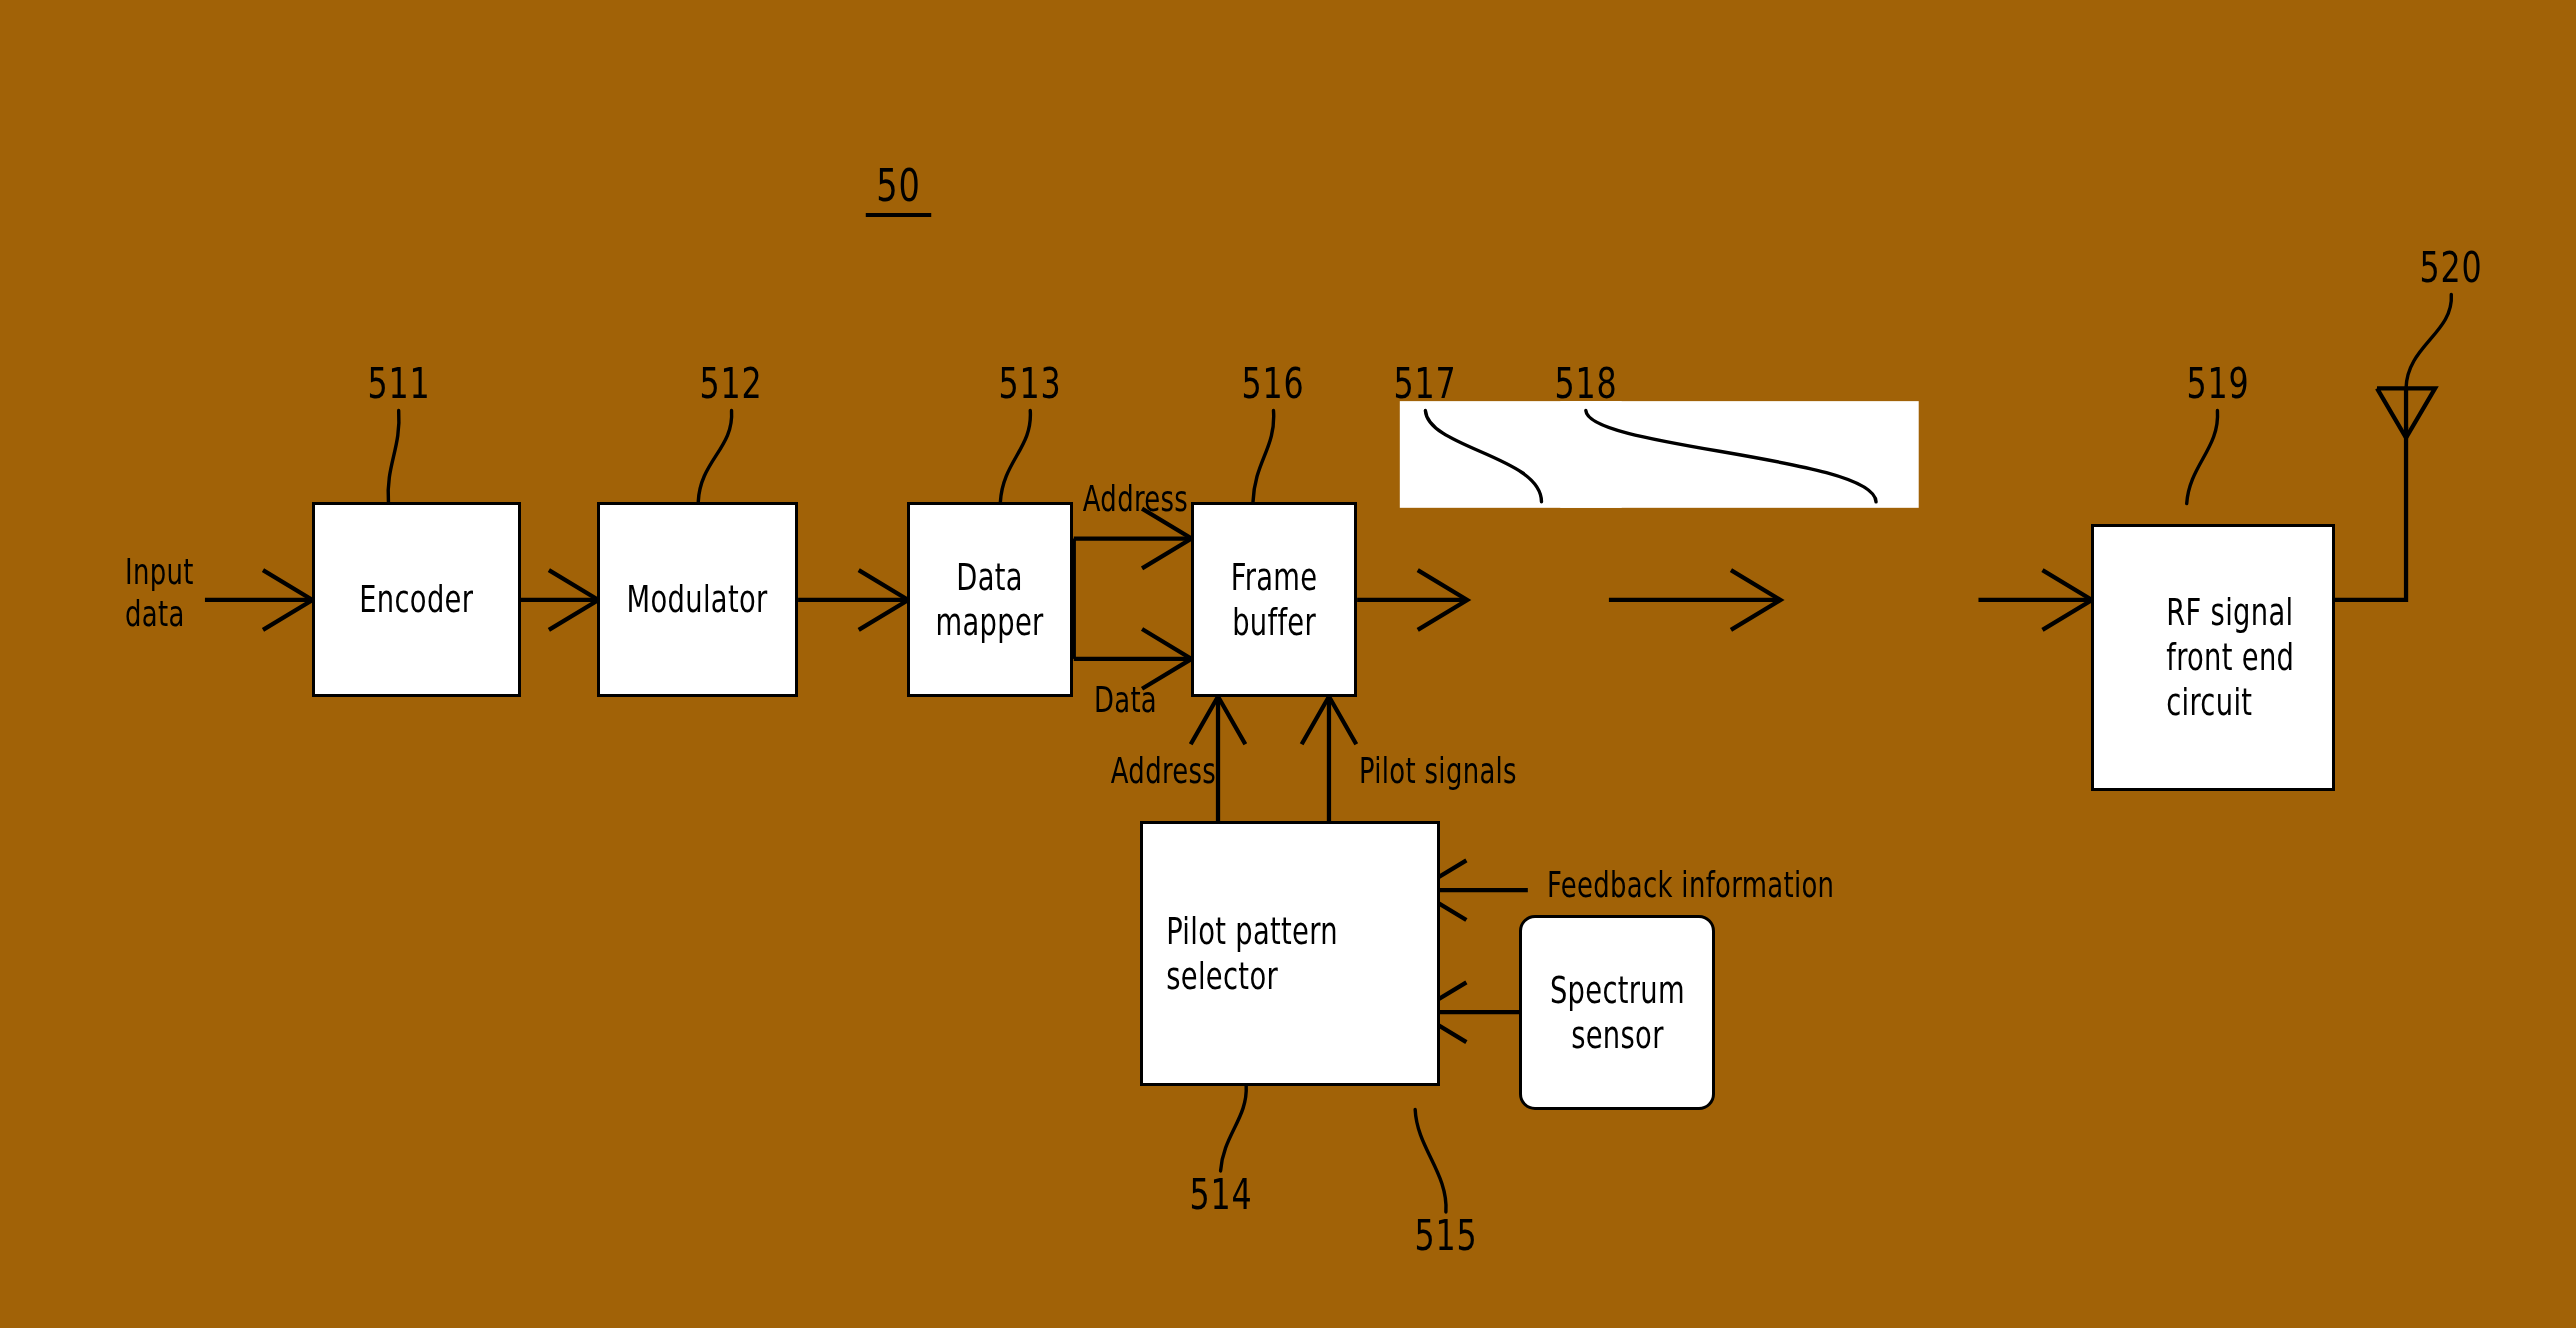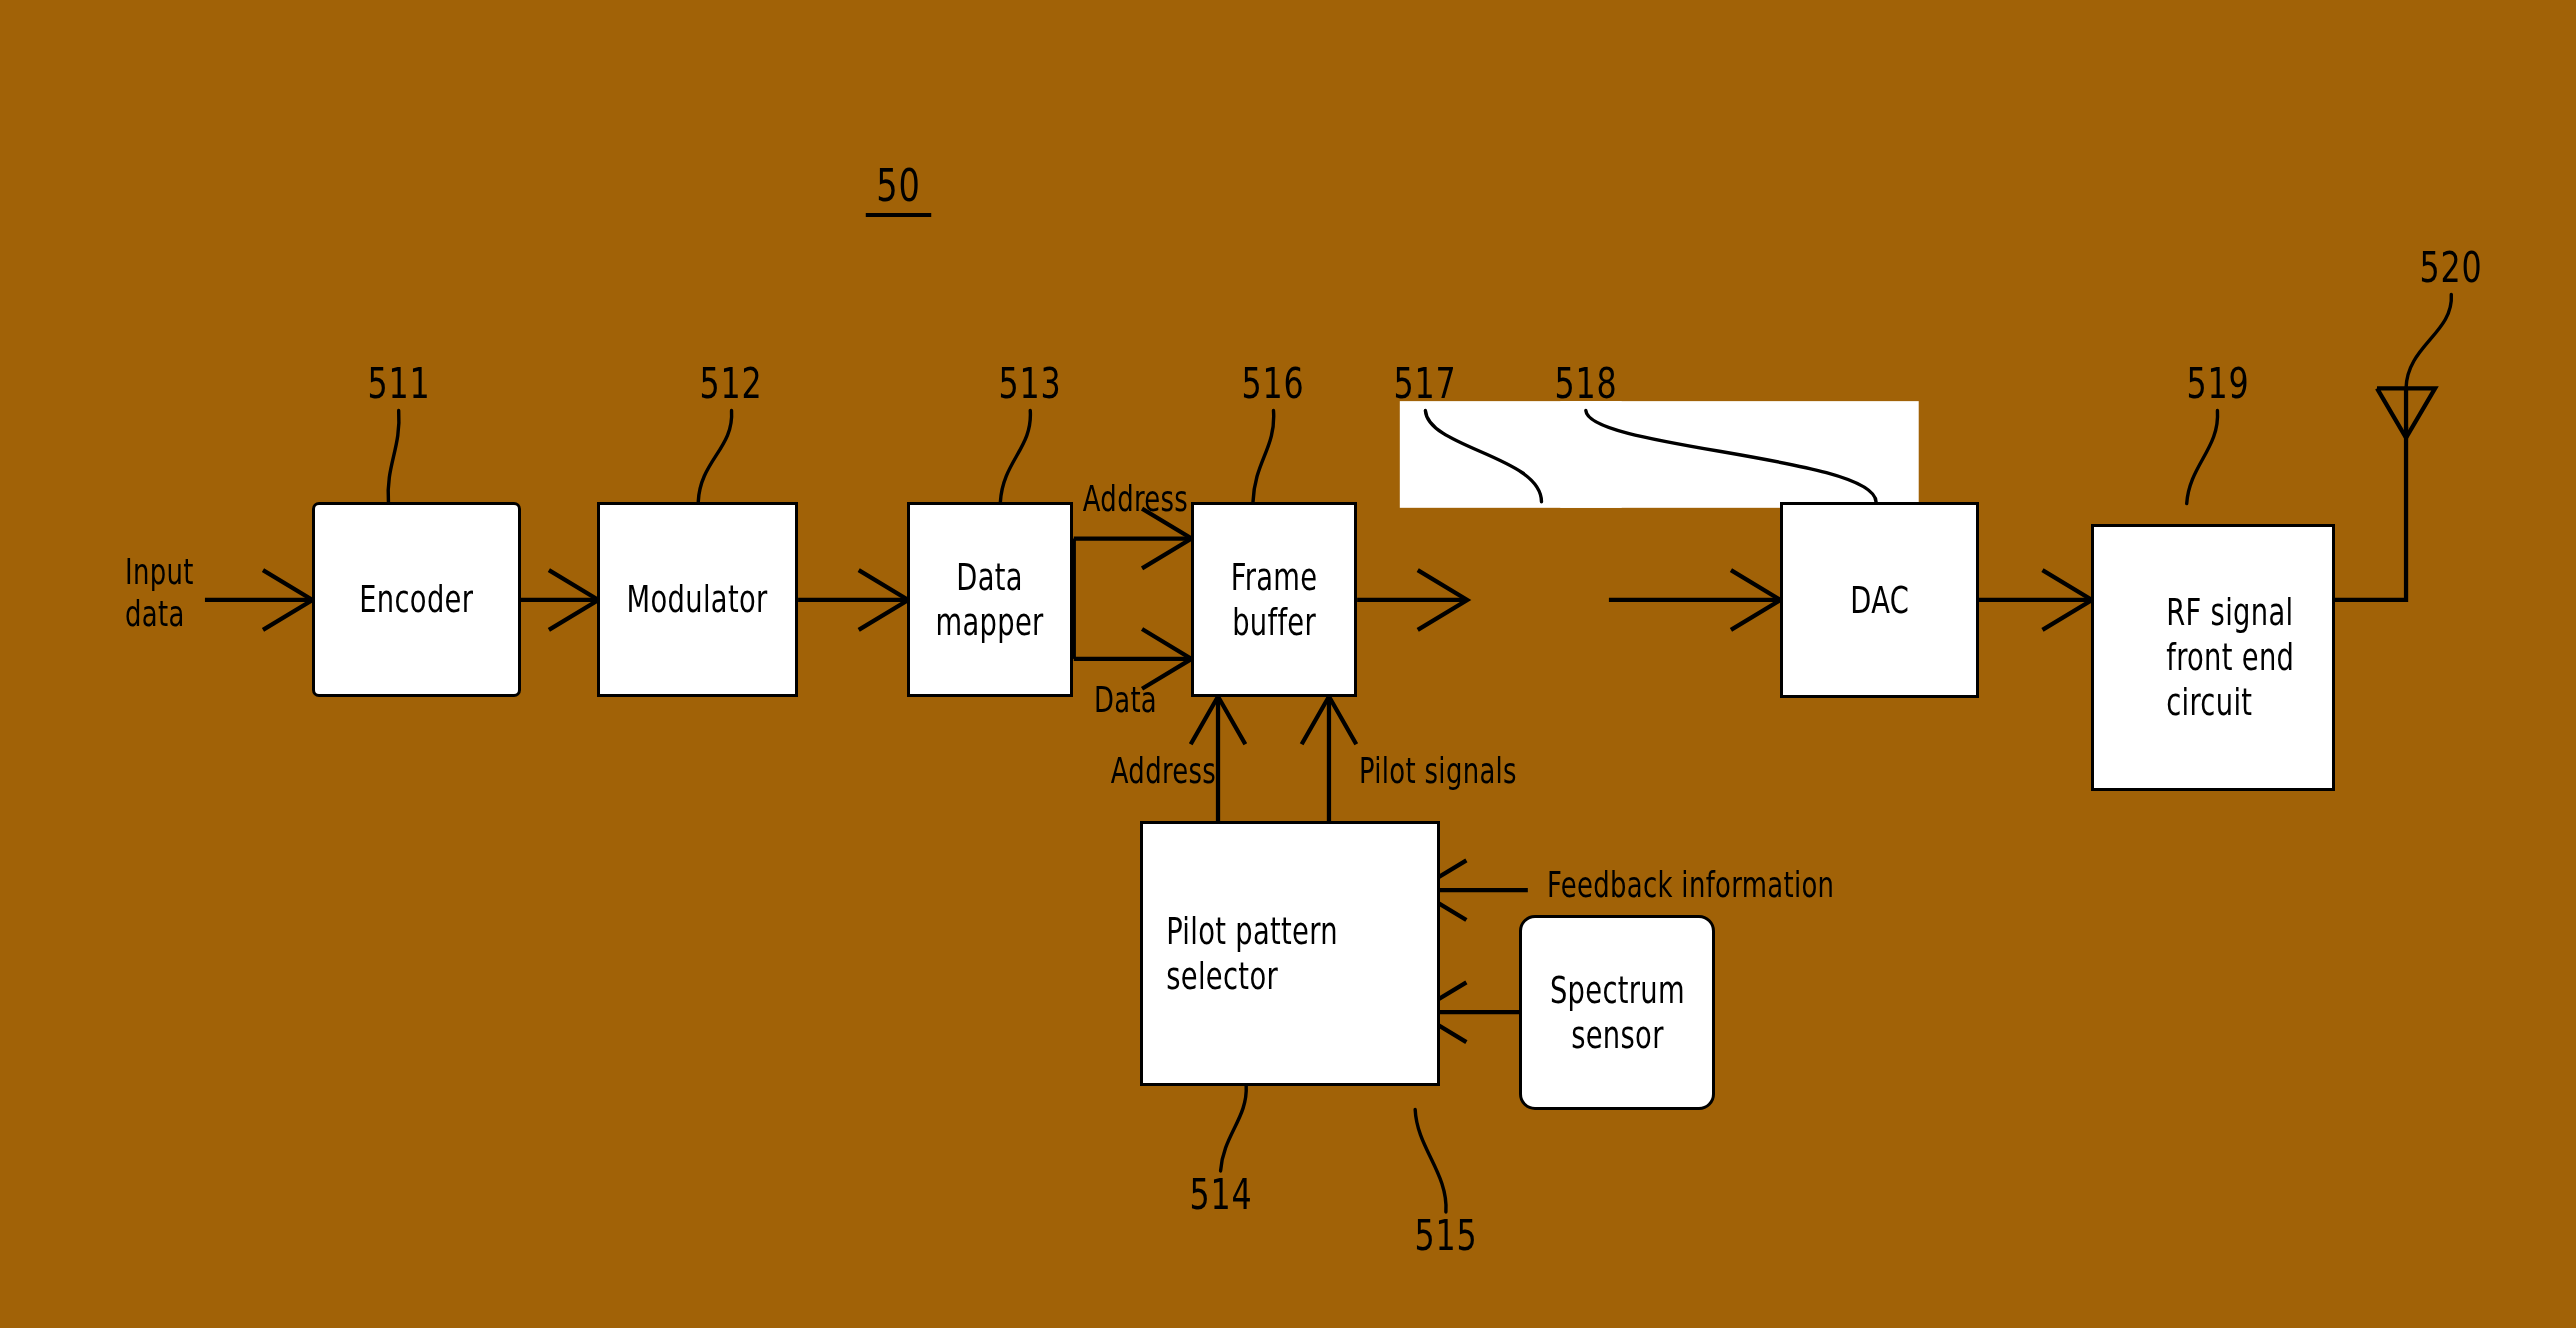--- a/index.html
+++ b/index.html
@@ -173,42 +173,39 @@
     <path class="leader" d="M2872,345 C2875,390 2820,405 2819,455"></path>
   </svg>
 
   <svg id="wires2" class="abs" style="left:0;top:0;width:2576px;height:1328px;pointer-events:none;" viewBox="0 0 3018 1556" width="2576" height="1328">
     <rect x="1640" y="470" width="260" height="125" fill="#fff" stroke="none"></rect>
     <rect x="1828" y="470" width="420" height="125" fill="#fff" stroke="none"></rect>
     <path d="M1670,481 C1673,525 1806,535 1806,588" stroke="#000" stroke-width="4" fill="none" stroke-linecap="round"></path>
     <path d="M1858,481 C1861,525 2196,535 2198,588" stroke="#000" stroke-width="4" fill="none" stroke-linecap="round"></path>
   </svg>
 
-  <div class="box" style="left:312px;top:502px;width:209px;height:195px;border-radius:7px;">
+  <div class="box" style="left:312px;top:502px;width:209px;height:195px;">
     <span class="lbl">Encoder</span>
   </div>
 
   <div class="box" style="left:597px;top:502px;width:201px;height:195px;">
     <span class="lbl">Modulator</span>
   </div>
 
   <div class="box" style="left:907px;top:502px;width:166px;height:195px;">
     <span class="lbl">Data
 mapper</span>
   </div>
 
   <div class="box" style="left:1191px;top:502px;width:166px;height:195px;">
     <span class="lbl">Frame
 buffer</span>
   </div>
 
 
-  <div class="box" style="left:1780px;top:502px;width:199px;height:196px;">
-    <span class="lbl">DAC</span>
-  </div>
 
   <div class="box leftalign" style="left:2091px;top:524px;width:244px;height:267px;justify-content:flex-end;">
     <span class="lbl">RF  signal
 front  end
 circuit</span>
   </div>
 
   <div class="box leftalign" style="left:1140px;top:821px;width:300px;height:265px;">
     <span class="lbl">Pilot  pattern
 selector</span>

